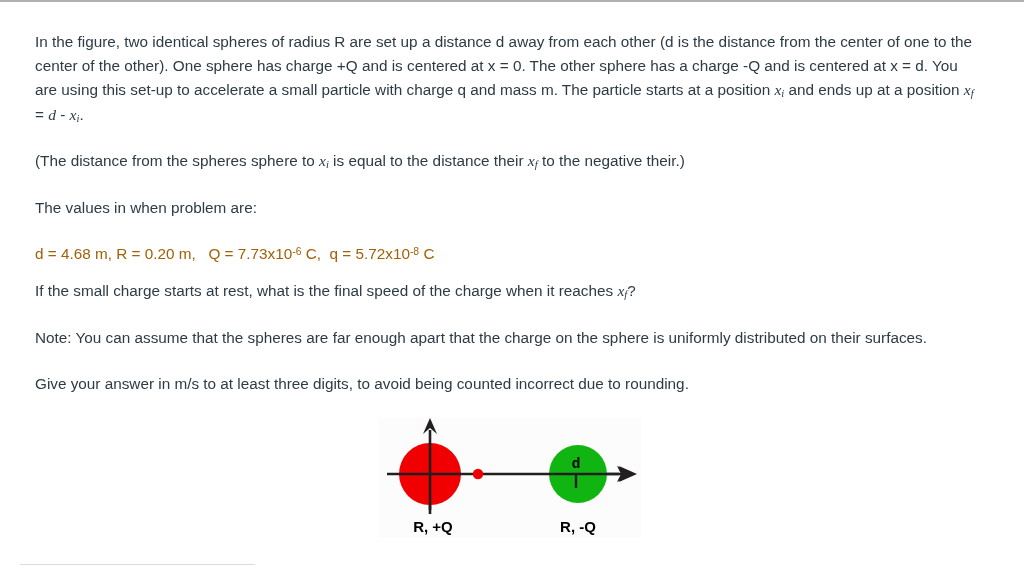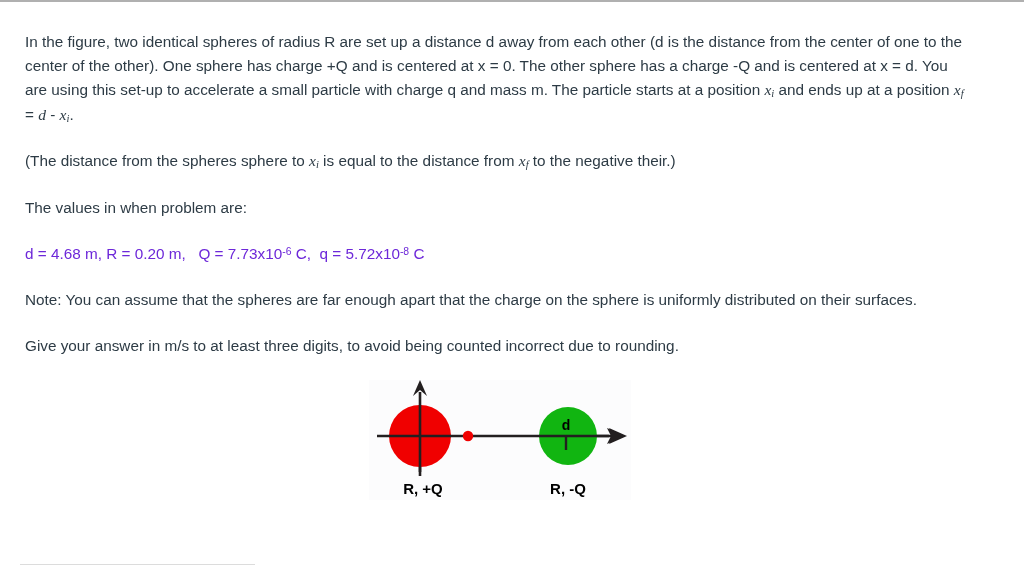--- a/index.html
+++ b/index.html
@@ -17,38 +17,38 @@
   }
   .top-rule {
     position: absolute;
     top: 0; left: 0;
     width: 1024px;
     height: 2px;
     background: #b0b0b0;
   }
   .content {
     position: absolute;
-    top: 2px; left: 4px;
+    top: 2px; left: 14px;
     width: 992px;
   }
   .q-body {
     padding: 28px 22px 0 21px;
   }
   p.para {
     margin: 0 0 22px 0;
     font-size: 15.3px;
     line-height: 1.56;
     color: #2d3b45;
     max-width: 985px;
   }
   .values-block {
-    margin: 0 0 22px 0;
+    margin: 0 0 13px 0;
     font-size: 15.3px;
     line-height: 1.58;
-    color: #6d28d9;
+    color: #a16207;
   }
   .values-block .vline {
     display: block;
     white-space: pre;
   }
   var, .ital {
     font-style: italic;
     font-family: "Liberation Serif", serif;
     font-size: 15.6px;
   }
@@ -90,28 +90,29 @@
 </head>
 <body>
 
 <div class="top-rule"></div>
 
 <div class="content">
   <div class="q-body">
 
     <p class="para"><span>In the figure, two identical spheres of radius R are set up a distance d away from each other (d is the distance from the center of one to the center of the other). One sphere has charge +Q and is centered at x = 0. The other sphere has a charge -Q and is centered at x = d. You are using this set-up to accelerate a small particle with charge q and mass m. The particle starts at a position </span><var><span>x</span><sub>i</sub></var><span> and ends up at a position </span><var><span>x</span><sub>f</sub></var><span> = </span><var>d</var><span> - </span><var><span>x</span><sub>i</sub></var><span>.</span></p>
 
-    <p class="para"><span>(The distance from the spheres sphere to </span><var><span>x</span><sub>i</sub></var><span> is equal to the distance from </span><var><span>x</span><sub>f</sub></var><span> to the negative their.)</span></p>
+    <p class="para"><span>(The distance from the spheres sphere to </span><var><span>x</span><sub>i</sub></var><span> is equal to the distance their </span><var><span>x</span><sub>f</sub></var><span> to the negative their.)</span></p>
 
     <p class="para">The values in when problem are:</p>
 
     <div class="values-block">
       <span class="vline"><span>d = 4.68 m, R = 0.20 m,   Q = 7.73x10</span><sup>-6</sup><span> C,  q = 5.72x10</span><sup>-8</sup><span> C</span></span>
     </div>
 
+    <p class="para"><span>If the small charge starts at rest, what is the final speed of the charge when it reaches </span><var><span>x</span><sub>f</sub></var><span>?</span></p>
 
     <p class="para">Note: You can assume that the spheres are far enough apart that the charge on the sphere is uniformly distributed on their surfaces.</p>
 
     <p class="para">Give your answer in m/s to at least three digits, to avoid being counted incorrect due to rounding.</p>
 
     <div class="figure-wrap">
       <div class="figure">
         <svg width="262" height="120" viewBox="0 0 262 120">
           <rect x="0" y="0" width="262" height="120" fill="#fcfcfd"></rect>
 

